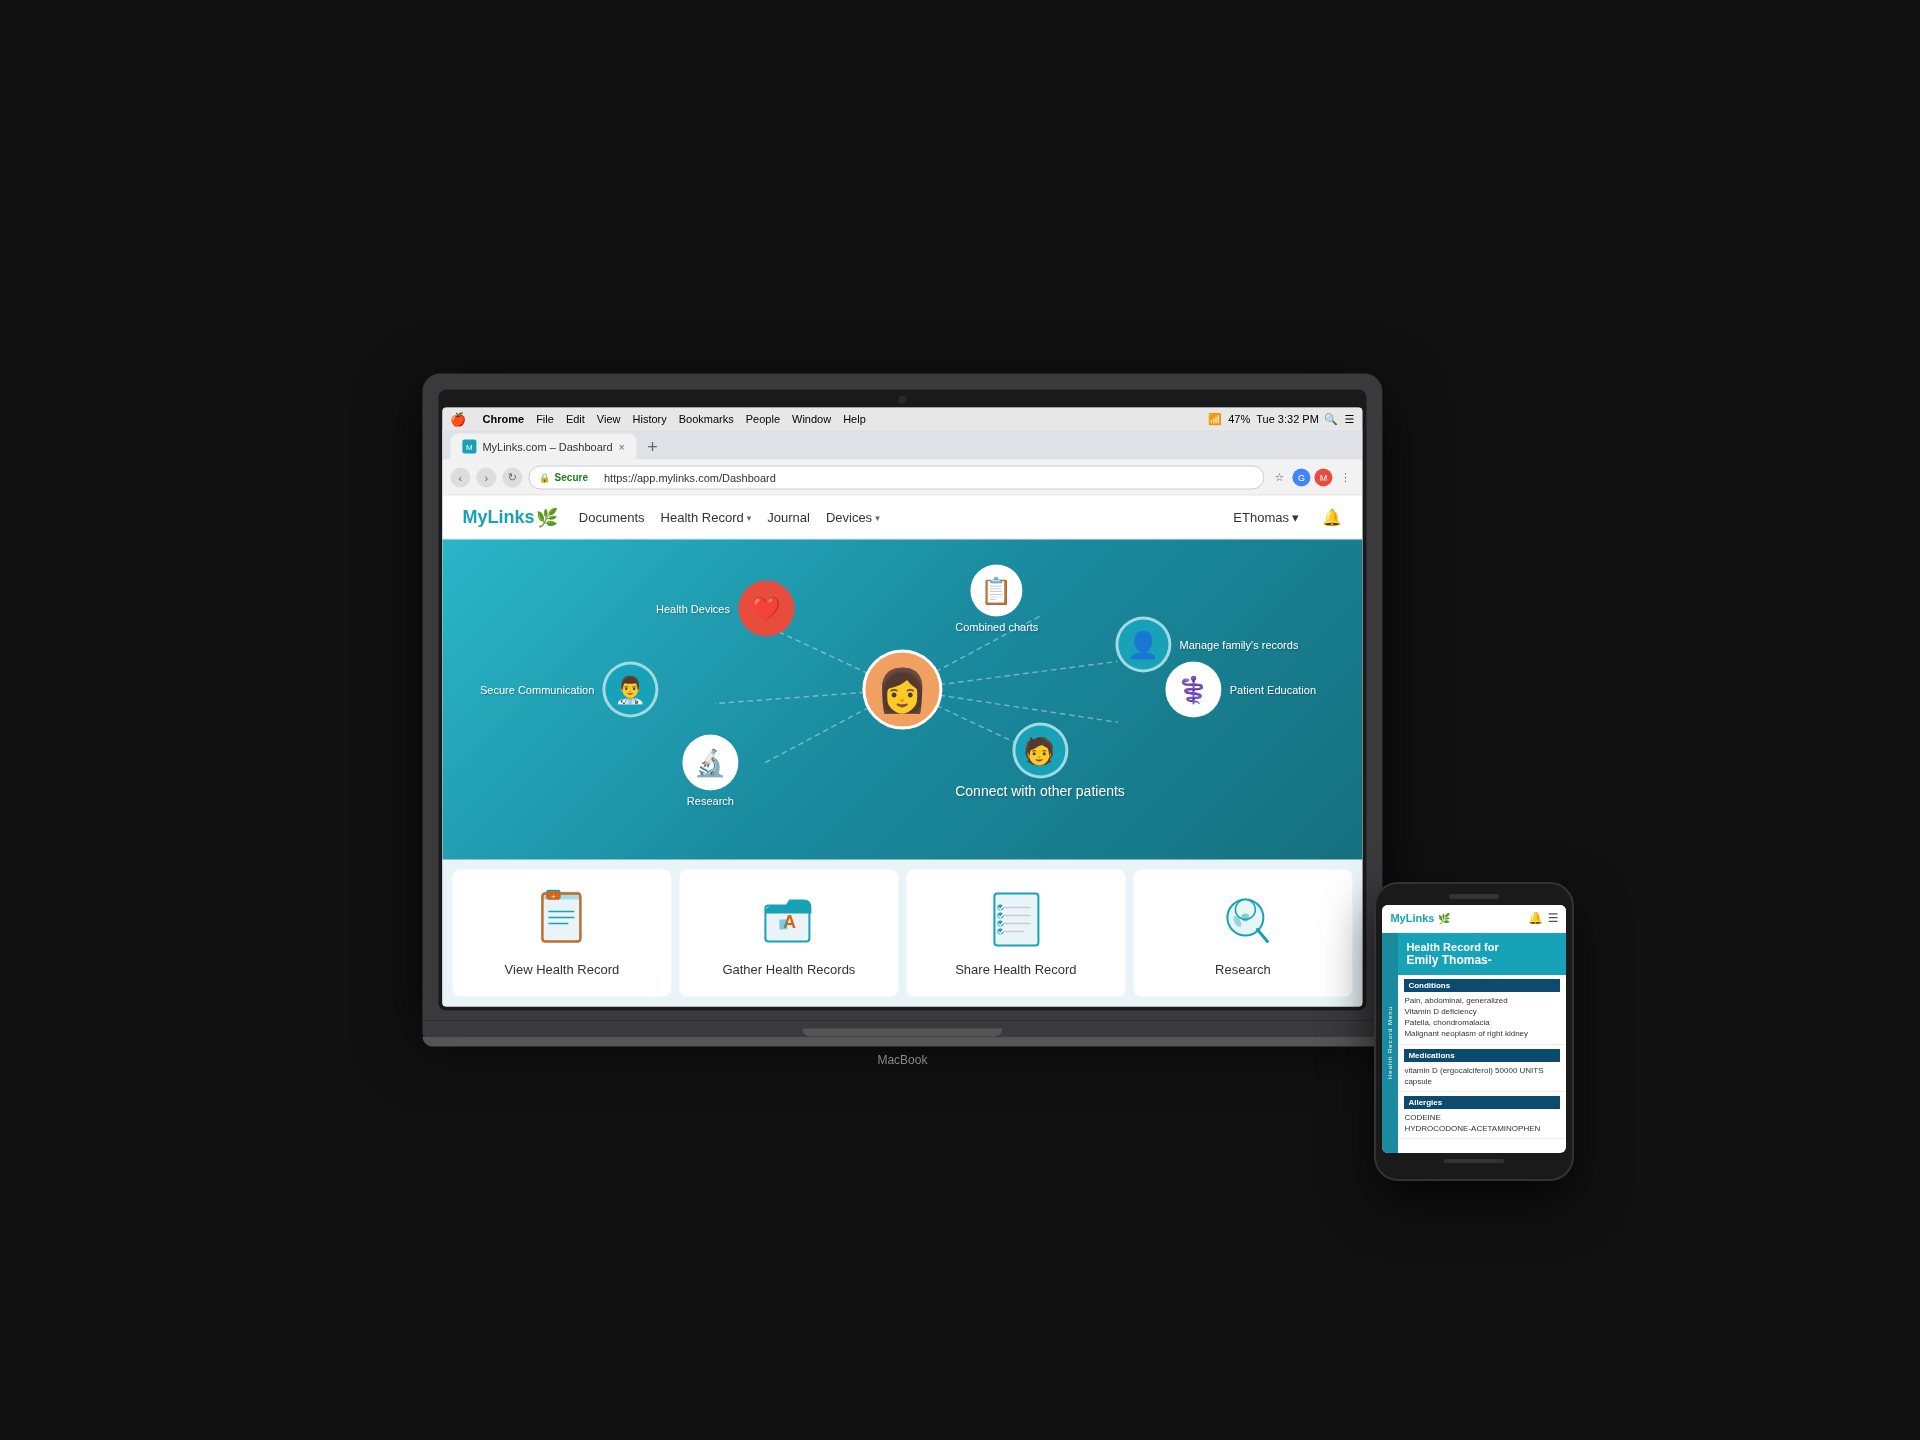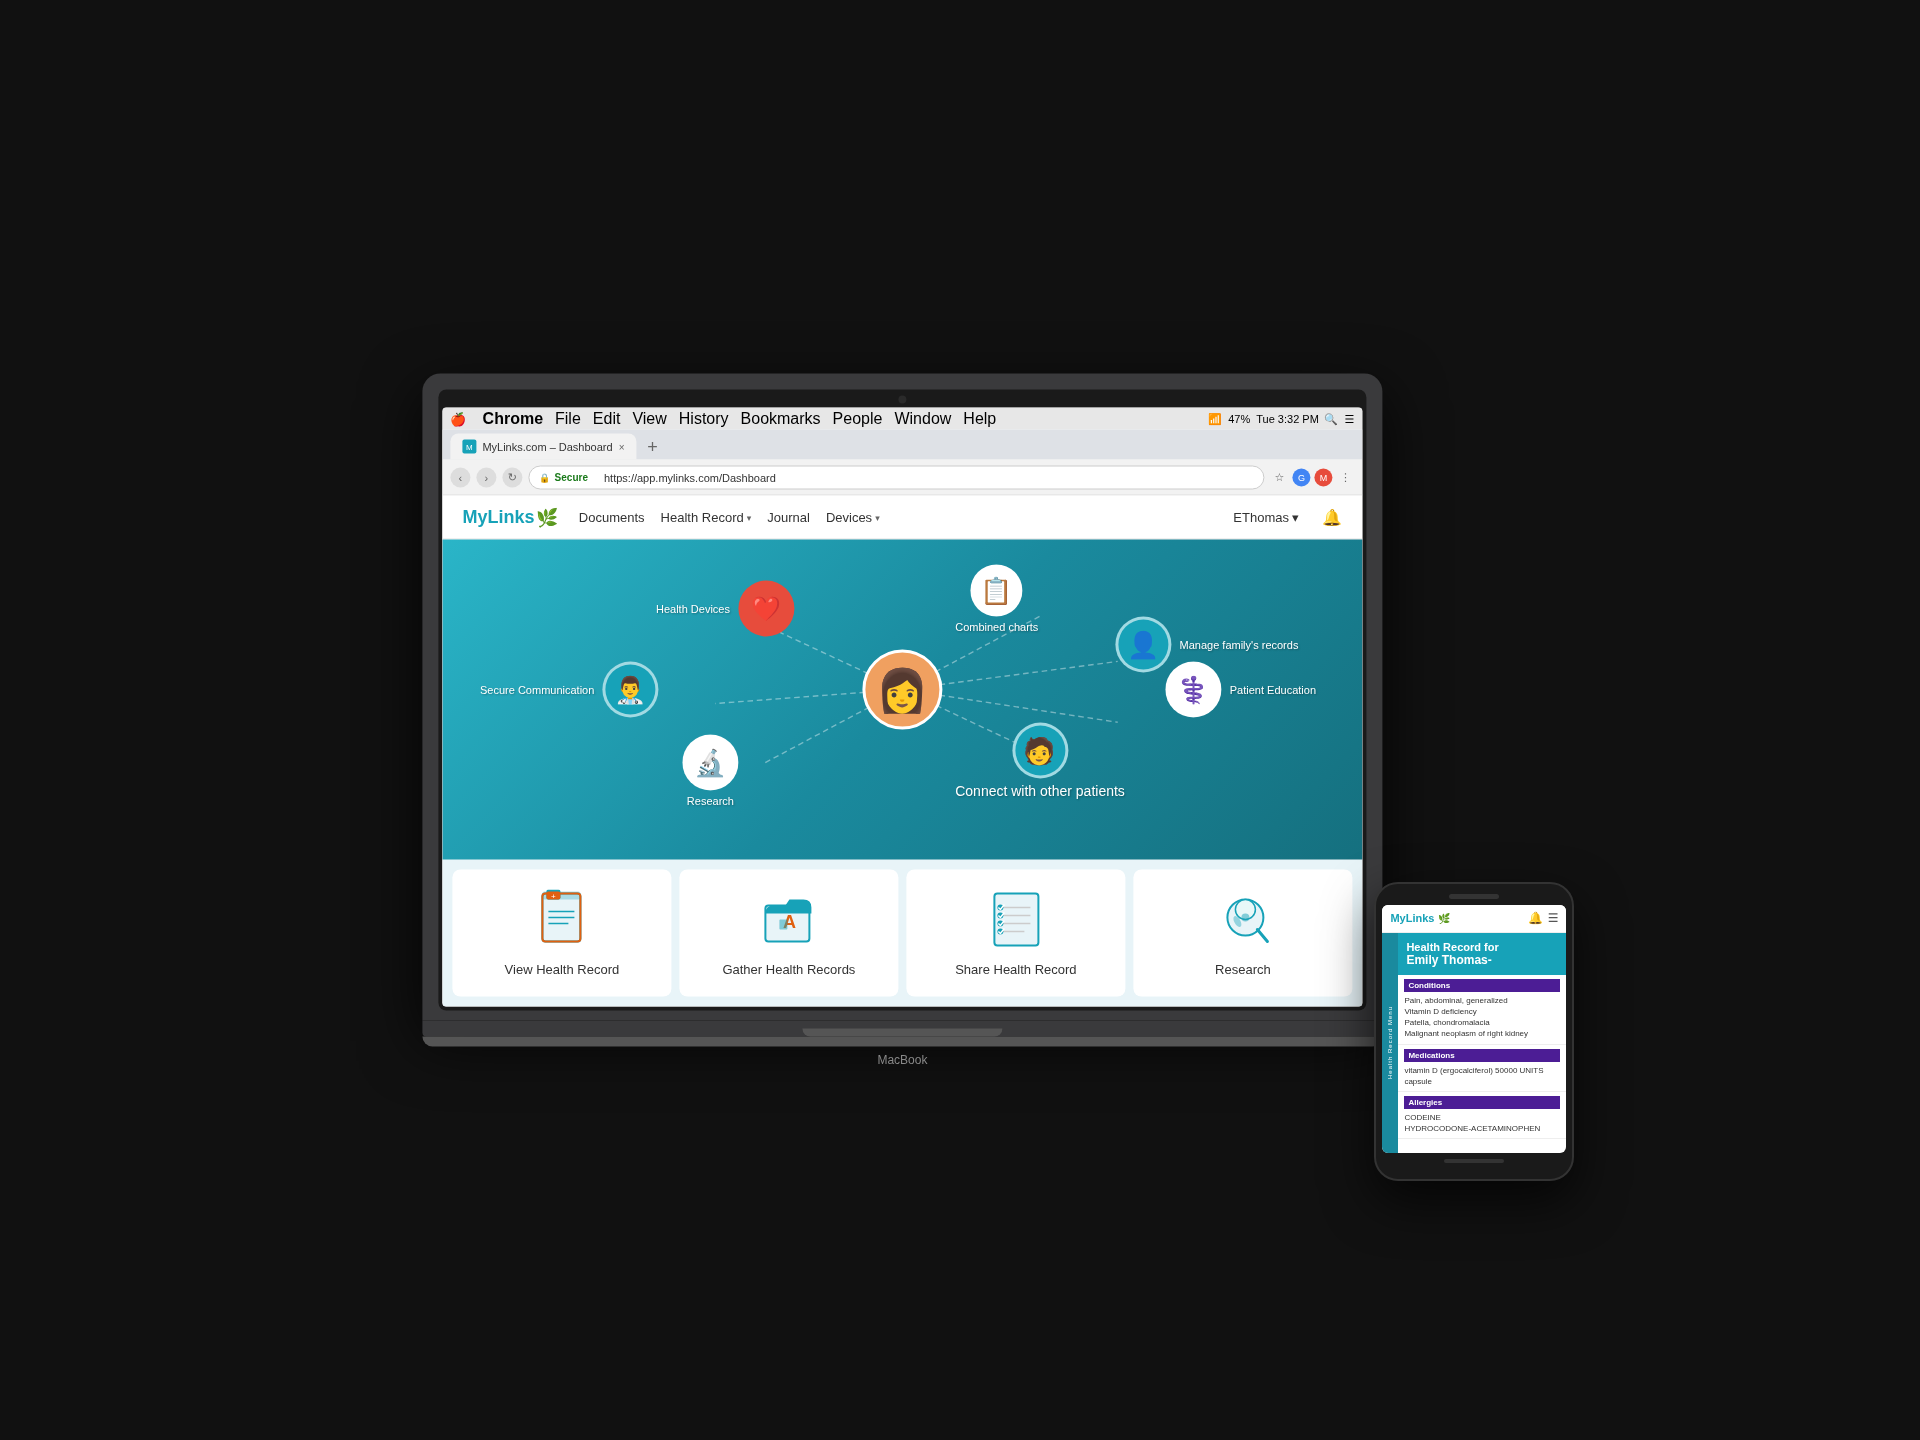--- a/index.html
+++ b/index.html
@@ -79,21 +79,21 @@
       margin-right: 4px;
     }
 
     .mac-menubar .menu-items {
       display: flex;
       gap: 12px;
       align-items: center;
     }
 
     .mac-menubar .menu-item {
-      font-size: 16px;
+      font-size: 11px;
       font-weight: 500;
       cursor: pointer;
     }
 
     .mac-menubar .menu-item.bold {
       font-weight: 700;
     }
 
     .mac-menubar .right-items {
       margin-left: auto;
@@ -541,21 +541,21 @@
       font-weight: 700;
       color: white;
     }
 
     .phone-section {
       padding: 4px 6px;
       border-bottom: 1px solid #eee;
     }
 
     .phone-section-header {
-      background: #4c1d95;
+      background: #0c4a6e;
       color: white;
       font-size: 8px;
       font-weight: 700;
       padding: 2px 4px;
       margin-bottom: 3px;
     }
 
     .phone-section-text {
       font-size: 8px;
       color: #333;

